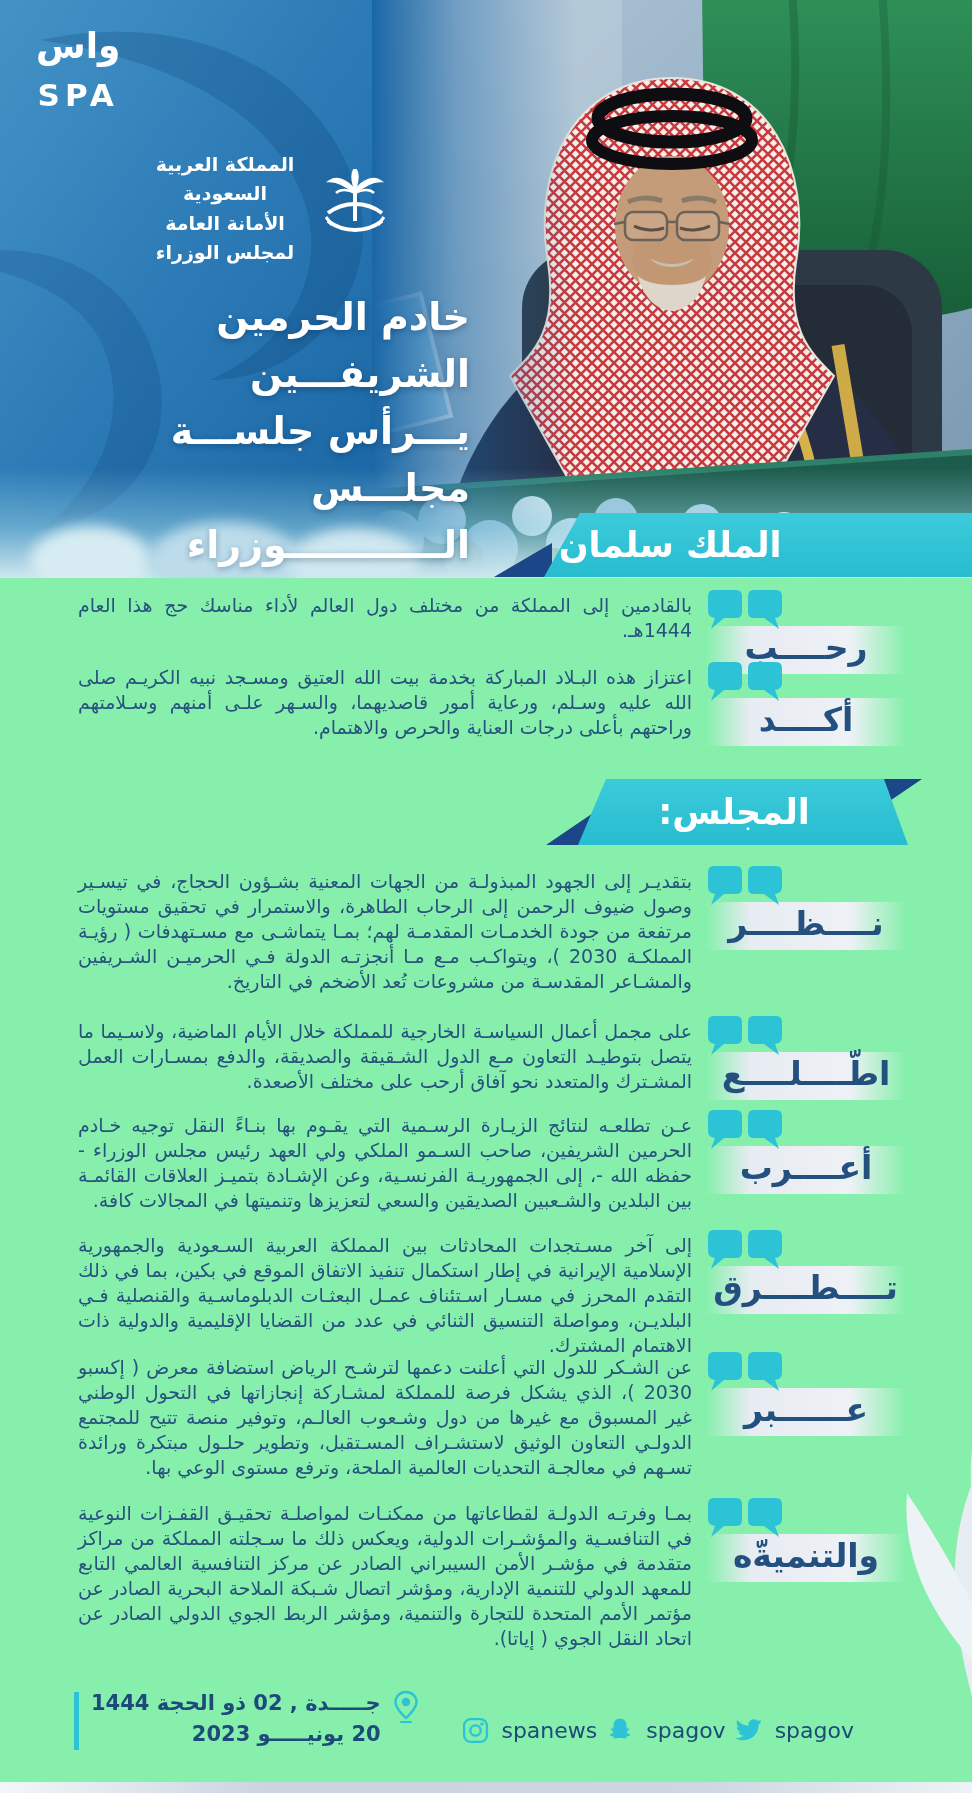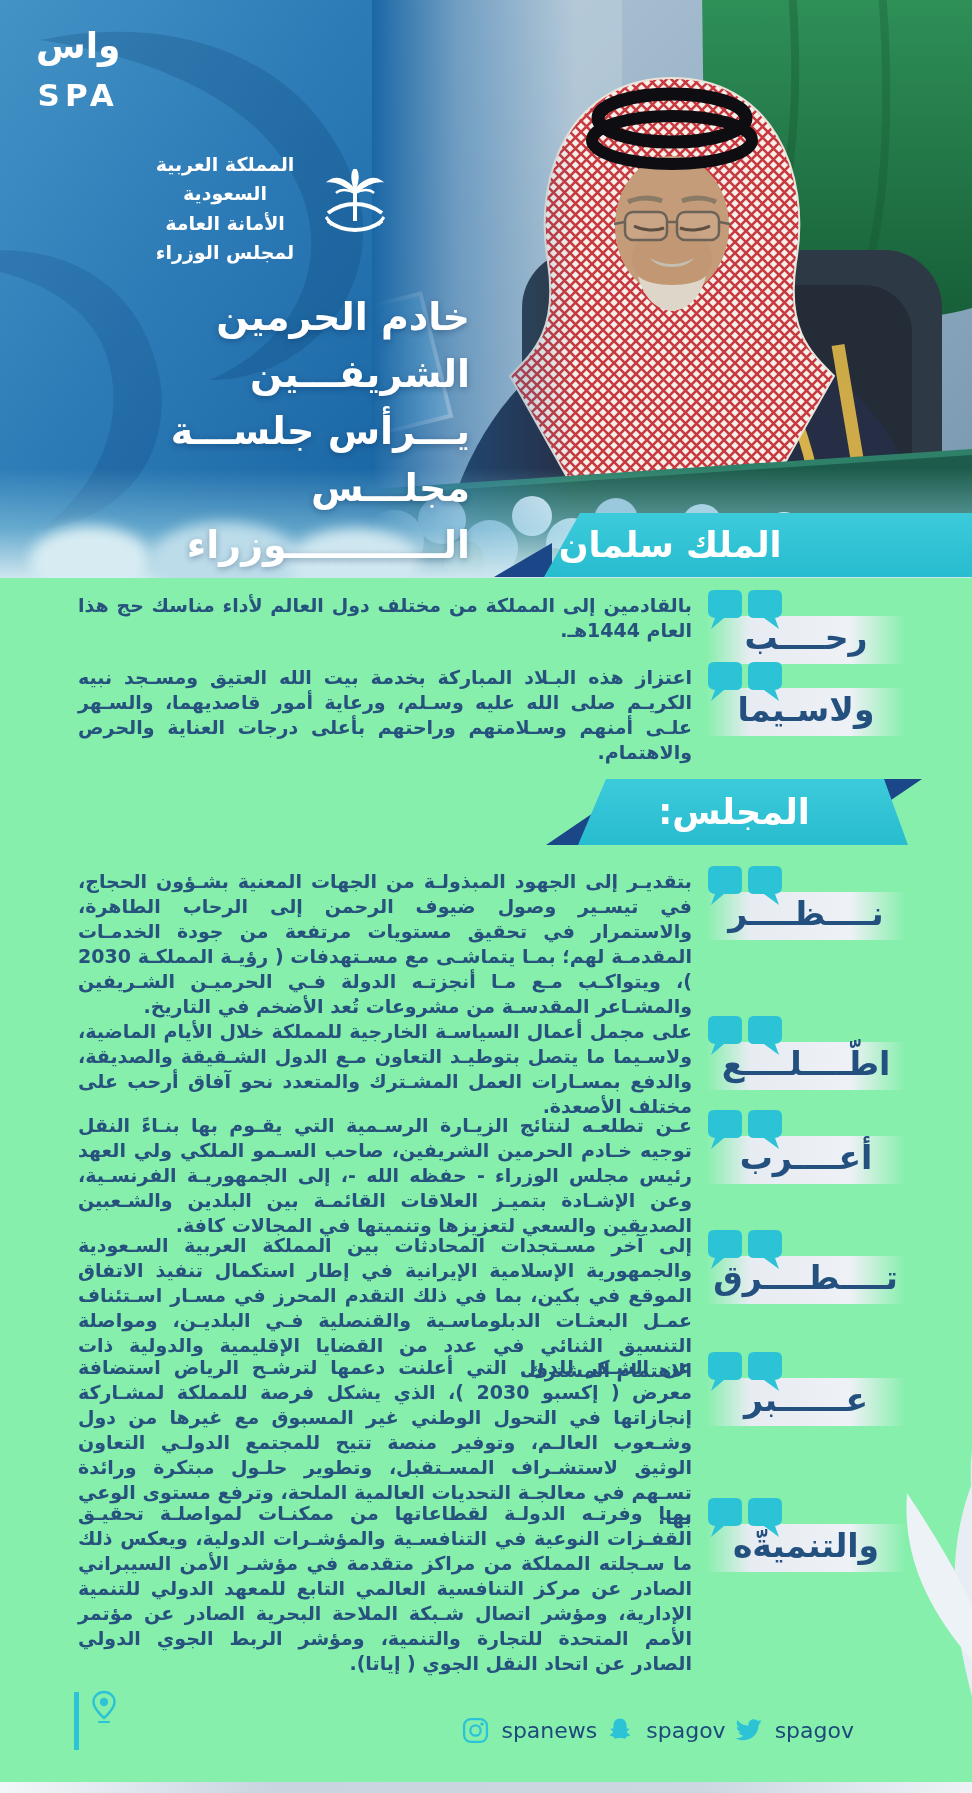--- a/index.html
+++ b/index.html
@@ -49,27 +49,27 @@
   .banner-king .fold{left:42px;bottom:0;width:58px;height:34px;clip-path:polygon(0 100%,100% 0,100% 100%);}
   .banner-council{top:779px;right:64px;width:348px;height:66px;}
   .banner-council .ribbon{clip-path:polygon(46px 0,calc(100% - 24px) 0,100% 100%,18px 100%);}
   .banner-council .fold-l{left:-14px;bottom:0;width:50px;height:34px;clip-path:polygon(0 100%,100% 0,100% 100%);}
   .banner-council .fold-r{right:-14px;top:0;width:50px;height:34px;clip-path:polygon(0 0,100% 0,0 100%);}
   
   .item{position:absolute;right:66px;left:78px;display:flex;gap:14px;z-index:2;}
   .kw{width:200px;flex:0 0 200px;position:relative;}
   .kw-quote{position:absolute;left:2px;top:0;}
   .kw-strip{
-    margin-top:26px;padding:3px 8px 7px;text-align:center;
+    margin-top:36px;padding:3px 8px 7px;text-align:center;
     background:linear-gradient(90deg,rgba(233,237,243,0) 0%,#e7ecf2 22%,#eef1f6 72%,rgba(238,241,246,0) 100%);
     color:#23507e;font-size:33px;font-weight:800;line-height:1.15;white-space:nowrap;
   }
   .item p{
     margin:0;padding-top:3px;flex:1;
-    color:#27527e;font-size:19px;font-weight:700;line-height:25px;
+    color:#27527e;font-size:19px;font-weight:400;line-height:25px;
     text-align:justify;text-align-last:right;
   }
   
   .footer{position:absolute;top:1688px;left:0;width:972px;height:70px;z-index:2;}
   .dateline{position:absolute;left:74px;top:0;display:flex;direction:ltr;gap:12px;}
   .dateline .bar{width:5px;height:58px;background:#2cc3d6;margin-top:4px;}
   .dateline .dates{direction:rtl;text-align:right;color:#1d4a7a;font-size:21px;font-weight:700;line-height:31px;}
   .dateline .pin{margin-top:2px;}
   .socials{position:absolute;right:118px;top:28px;display:flex;direction:ltr;align-items:center;gap:9px;
     color:#1d4a7a;font-size:22px;font-weight:500;}
@@ -242,21 +242,21 @@
     </div>
     <p>بالقادمين إلى المملكة من مختلف دول العالم لأداء مناسك حج هذا العام 1444هـ.</p>
   </div>
 
   <div class="item" style="top:662px;">
     <div class="kw">
       <svg class="kw-quote" width="76" height="42" viewBox="0 0 76 42" fill="#2cc3d6">
         <path d="M6 0 H28 Q34 0 34 6 V22 Q34 28 28 28 H16 L3 39 L7 28 Q0 27 0 21 V6 Q0 0 6 0 Z"></path>
         <path d="M48 0 H70 Q76 0 76 6 V21 Q76 27 69 28 L73 39 L58 28 H48 Q42 28 42 22 V6 Q42 0 48 0 Z" transform="translate(-2,0)"></path>
       </svg>
-      <div class="kw-strip">ولاسـيما</div>
+      <div class="kw-strip">أكــــد</div>
     </div>
     <p>اعتزاز هذه البـلاد المباركة بخدمة بيت الله العتيق ومسـجد نبيه الكريـم صلى الله عليه وسـلم، ورعاية أمور قاصديهما، والسـهر علـى أمنهم وسـلامتهم وراحتهم بأعلى درجات العناية والحرص والاهتمام.</p>
   </div>
 
   <div class="item" style="top:866px;">
     <div class="kw">
       <svg class="kw-quote" width="76" height="42" viewBox="0 0 76 42" fill="#2cc3d6">
         <path d="M6 0 H28 Q34 0 34 6 V22 Q34 28 28 28 H16 L3 39 L7 28 Q0 27 0 21 V6 Q0 0 6 0 Z"></path>
         <path d="M48 0 H70 Q76 0 76 6 V21 Q76 27 69 28 L73 39 L58 28 H48 Q42 28 42 22 V6 Q42 0 48 0 Z" transform="translate(-2,0)"></path>
       </svg>
@@ -316,20 +316,24 @@
         <path d="M48 0 H70 Q76 0 76 6 V21 Q76 27 69 28 L73 39 L58 28 H48 Q42 28 42 22 V6 Q42 0 48 0 Z" transform="translate(-2,0)"></path>
       </svg>
       <div class="kw-strip">والتنميةّه</div>
     </div>
     <p>بمـا وفرتـه الدولـة لقطاعاتها من ممكنـات لمواصلـة تحقيـق القفـزات النوعية في التنافسـية والمؤشـرات الدولية، ويعكس ذلك ما سـجلته المملكة من مراكز متقدمة في مؤشـر الأمن السيبراني الصادر عن مركز التنافسية العالمي التابع للمعهد الدولي للتنمية الإدارية، ومؤشر اتصال شـبكة الملاحة البحرية الصادر عن مؤتمر الأمم المتحدة للتجارة والتنمية، ومؤشر الربط الجوي الدولي الصادر عن اتحاد النقل الجوي ( إياتا).</p>
   </div>
 
   <div class="footer">
     <div class="dateline">
       <div class="bar"></div>
+      <div class="dates">
+        <div>جـــــدة , 02 ذو الحجة 1444</div>
+        <div>20 يونيـــــو 2023</div>
+      </div>
       <svg class="pin" width="26" height="34" viewBox="0 0 26 34">
         <path d="M13 2 C7 2 2.5 6.5 2.5 12 C2.5 19 13 28 13 28 C13 28 23.5 19 23.5 12 C23.5 6.5 19 2 13 2 Z" fill="none" stroke="#2cc3d6" stroke-width="2.4"></path>
         <circle cx="13" cy="12" r="4.2" fill="#2cc3d6"></circle>
         <path d="M8 32 L18 32" stroke="#2cc3d6" stroke-width="2" stroke-linecap="round"></path>
       </svg>
     </div>
 
     <div class="socials">
       <div class="grp">
         <svg width="27" height="27" viewBox="0 0 26 26">

